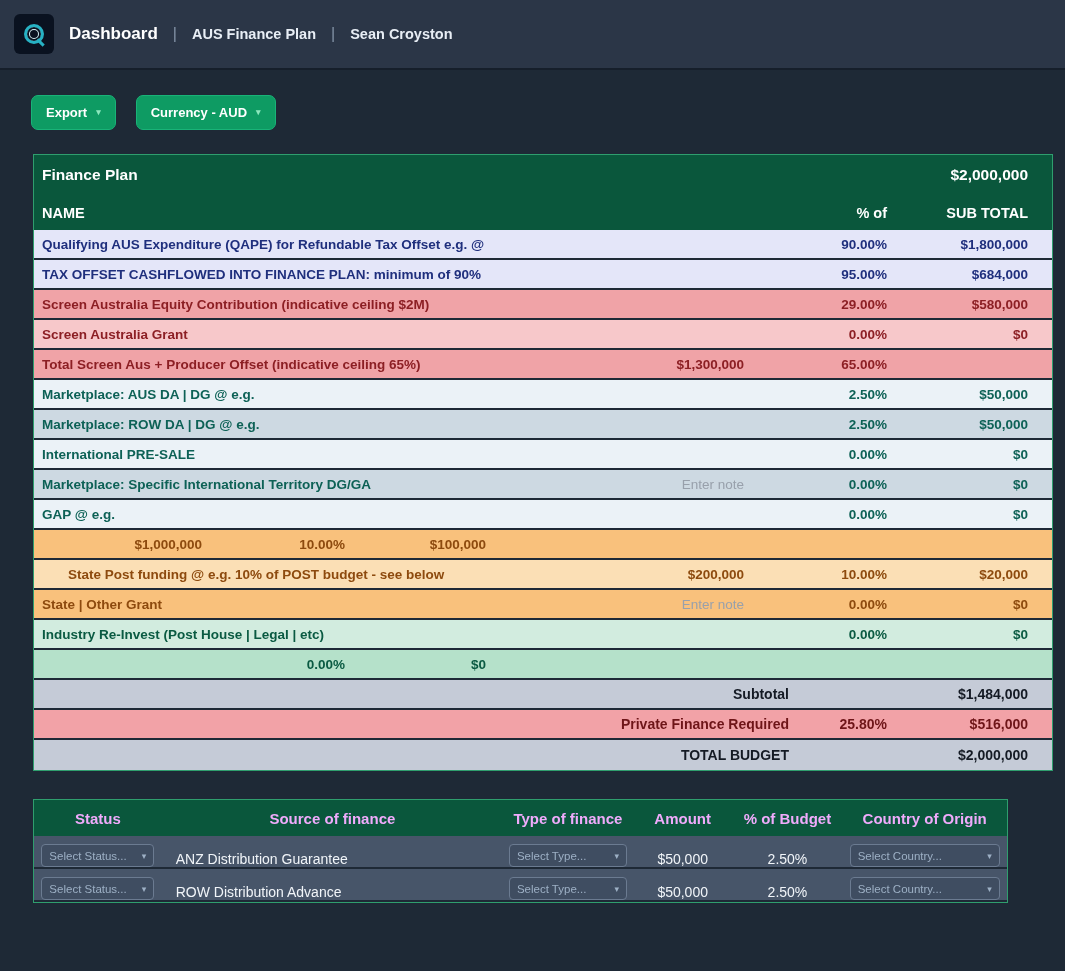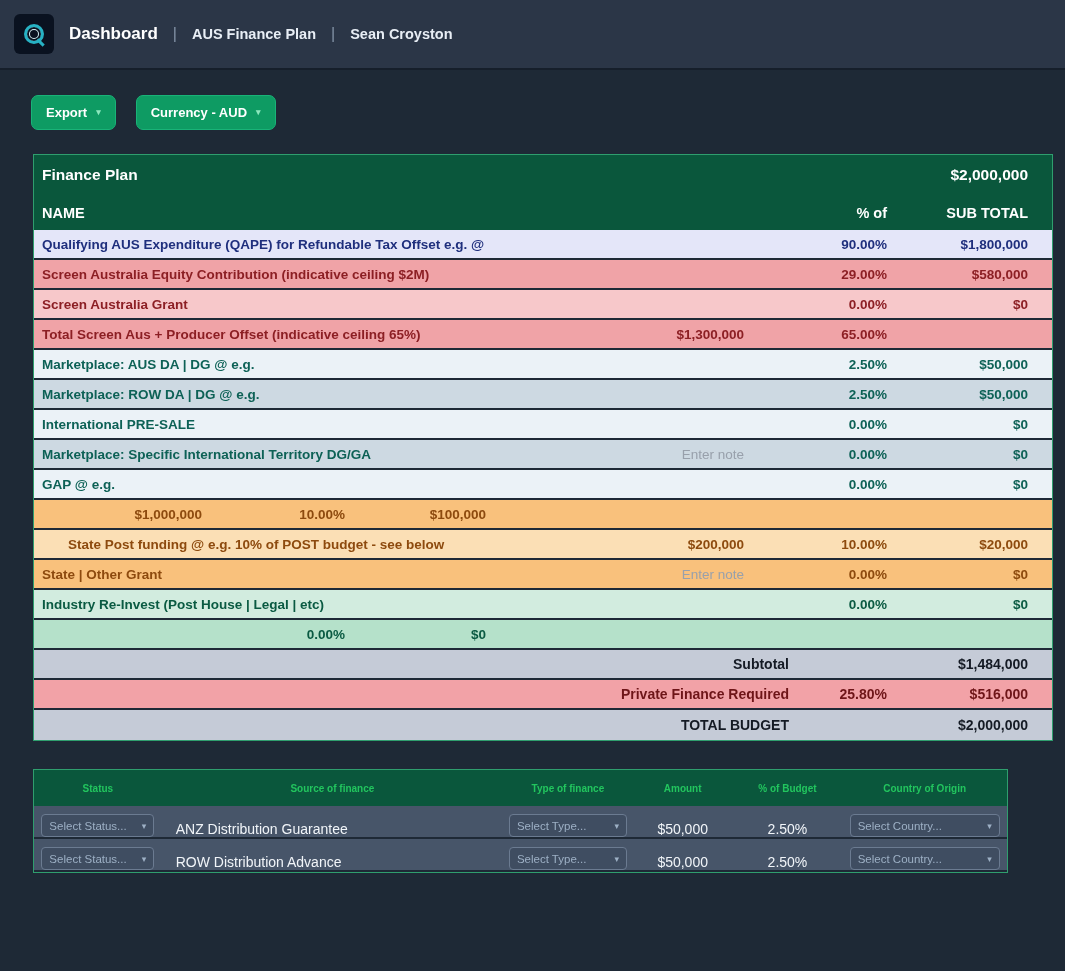--- a/index.html
+++ b/index.html
@@ -91,21 +91,21 @@
   .sum-grey { background: #c5cbd7; color: #141a24; }
   .sum-pink { background: #f2a2a7; color: #6e1518; }
   .sum-label { flex: 1; text-align: right; }
   .sum-pct { width: 98px; text-align: right; }
   .sum-sub { width: 141px; text-align: right; }
 
   
   .src-table { margin: 28px 0 0 33px; width: 975px; border: 1px solid #2f9e6e; }
   .src-head {
     display: flex; align-items: center; height: 36px;
-    background: #0a573c; color: #22c55e; font-weight: 700; font-size: 10px;
+    background: #0a573c; color: #f0abfc; font-weight: 700; font-size: 15px;
   }
   .src-h { text-align: center; }
   .w0 { width: 128px; } .w1 { width: 342px; } .w2 { width: 130px; }
   .w3 { width: 100px; } .w4 { width: 110px; } .w5 { width: 165px; }
   .src-row {
     display: flex; align-items: flex-end; height: 33px;
     background: #475569; border-bottom: 2px solid #1e2936;
     color: #f1f5f9; font-size: 14px;
   }
   .src-cell { display: flex; align-items: center; justify-content: center; }
@@ -158,20 +158,26 @@
       <span class="h-sub">SUB TOTAL</span>
     </div>
   </div>
   <div id="fp-rows">
       <div class="fp-row hue-indigo shade-a">
         <div class="c-name">Qualifying AUS Expenditure (QAPE) for Refundable Tax Offset e.g. @</div>
         <div class="c-note"></div>
         <div class="c-pct">90.00%</div>
         <div class="c-sub">$1,800,000</div>
       </div>
+      <div class="fp-row hue-indigo shade-a">
+        <div class="c-name">TAX OFFSET CASHFLOWED INTO FINANCE PLAN: minimum of 90%</div>
+        <div class="c-note"></div>
+        <div class="c-pct">95.00%</div>
+        <div class="c-sub">$684,000</div>
+      </div>
       <div class="fp-row hue-red shade-b">
         <div class="c-name">Screen Australia Equity Contribution (indicative ceiling $2M)</div>
         <div class="c-note"></div>
         <div class="c-pct">29.00%</div>
         <div class="c-sub">$580,000</div>
       </div>
       <div class="fp-row hue-red shade-a">
         <div class="c-name">Screen Australia Grant</div>
         <div class="c-note"></div>
         <div class="c-pct">0.00%</div>

